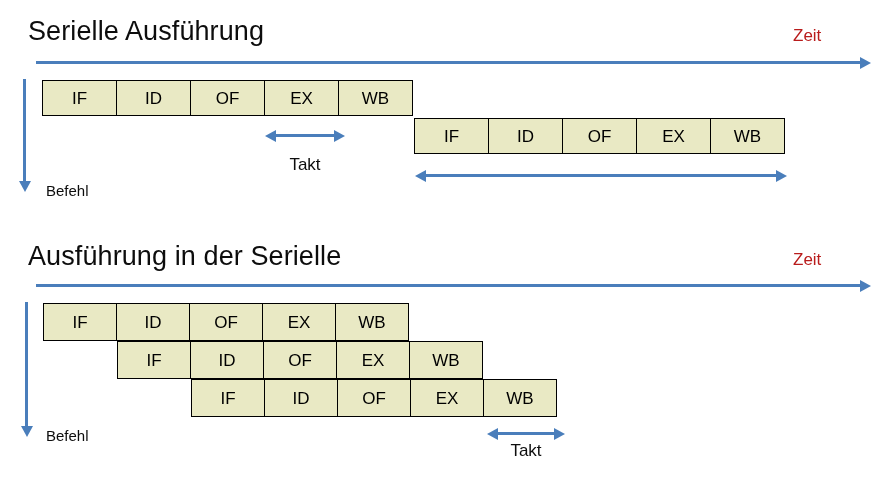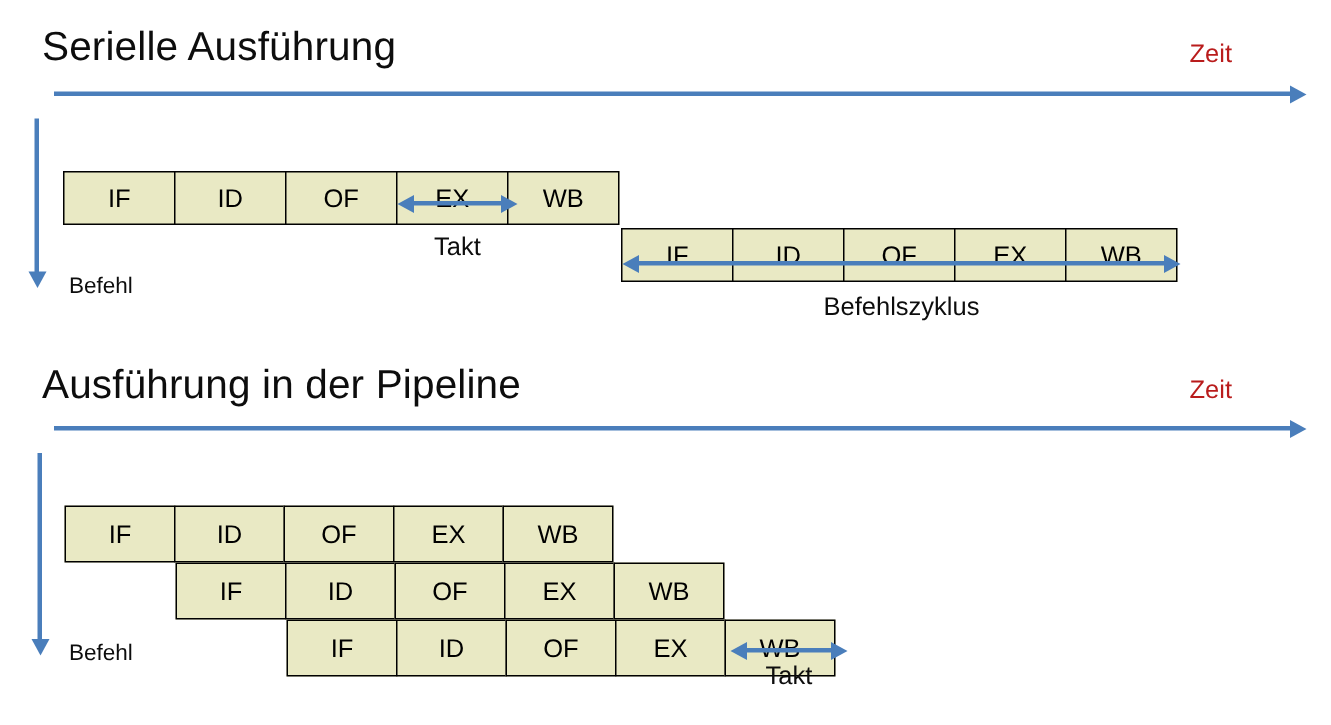--- a/index.html
+++ b/index.html
@@ -86,21 +86,20 @@
     box-sizing: border-box;
     background: #e9e9c4;
     border: 1px solid #000000;
     margin-left: -1px;
     display: flex;
     align-items: center;
     justify-content: center;
     font-size: 17px;
     color: #000000;
     line-height: 1;
-    margin-top: 34px;
   }
   .stage-cell:first-child { margin-left: 0; }
 
   
   .measure {
     height: 3px;
     background: #4a7ebb;
   }
   .measure::before {
     content: "";
@@ -159,23 +158,22 @@
     <div class="stage-cell" style="width:75px;height:36px;">ID</div>
     <div class="stage-cell" style="width:75px;height:36px;">OF</div>
     <div class="stage-cell" style="width:75px;height:36px;">EX</div>
     <div class="stage-cell" style="width:75px;height:36px;">WB</div>
   </div>
 
   <div class="abs measure" style="left:274px; top:134px; width:62px;"></div>
   <div class="abs measure-label" style="left:245px; top:155px; width:120px;">Takt</div>
 
   <div class="abs measure" style="left:424px; top:174px; width:354px;"></div>
-  <div class="abs measure-label" style="left:451px; top:195px; width:300px;">Befehlszyklus</div>
-
-  <div class="abs section-title" style="left:28px; top:243px;">Ausführung in der Pipeline</div>
+
+  <div class="abs section-title" style="left:28px; top:243px;">Ausführung in der Serielle</div>
 
   <div class="abs time-label" style="left:793px; top:250px;">Zeit</div>
 
   <div class="abs time-axis" style="left:36px; top:284px; width:826px;"></div>
 
   <div class="abs befehl-axis" style="left:25px; top:302px; height:126px;"></div>
 
   <div class="abs befehl-label" style="left:46px; top:427px;">Befehl</div>
 
   <div class="abs stage-row" style="left:43px; top:303px; height:38px;">

